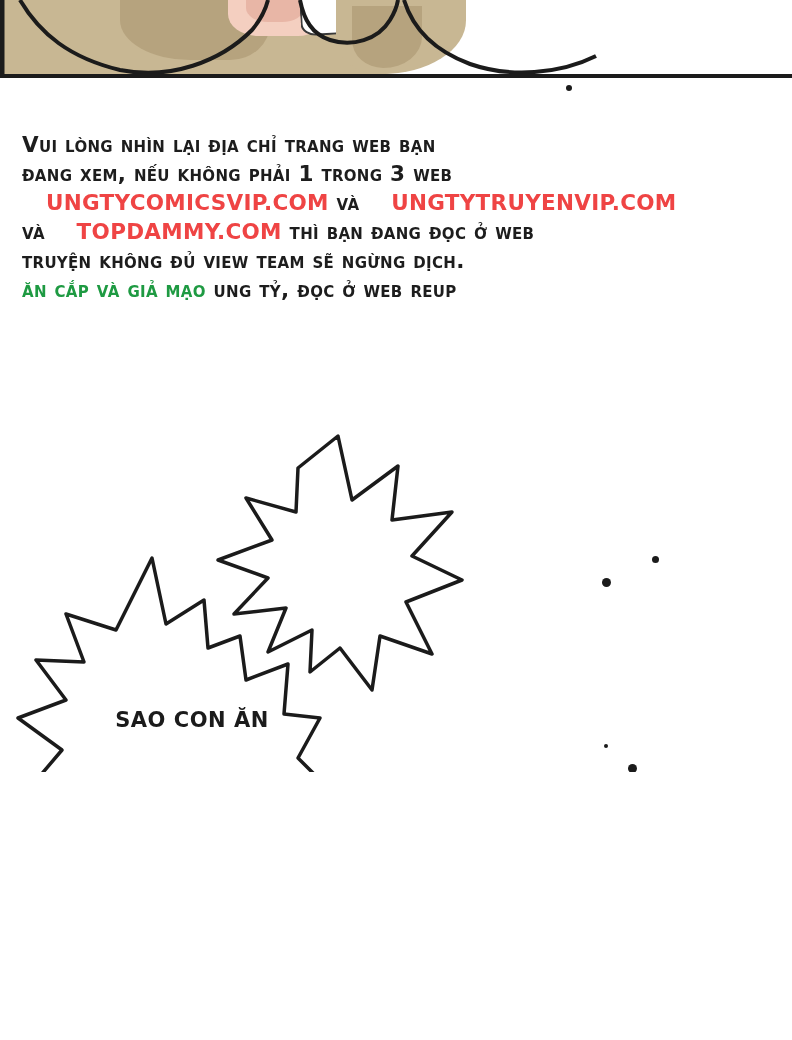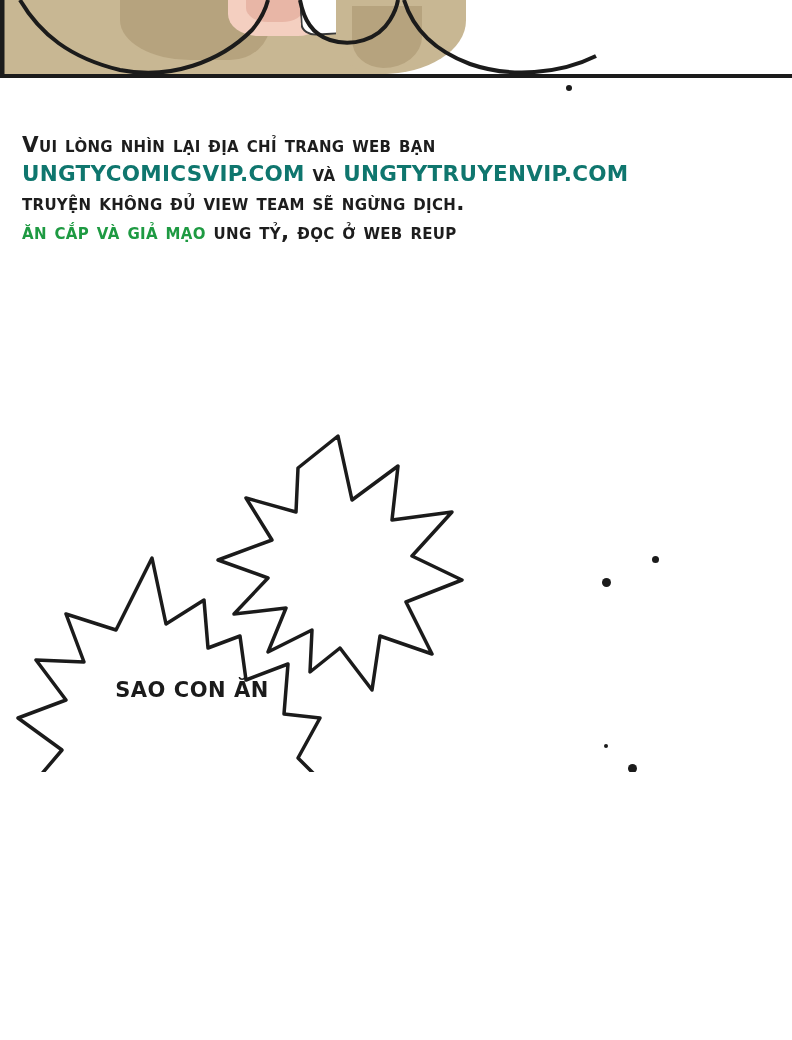--- a/index.html
+++ b/index.html
@@ -129,21 +129,21 @@
     width: 540px;
     font-family: "DejaVu Sans", sans-serif;
     font-size: 21.5px;
     line-height: 29px;
     letter-spacing: 0.3px;
     color: #1d1d1d;
     font-weight: 600;
     font-variant: small-caps;
   }
   .notice .line { white-space: nowrap; }
-  .notice .red { color: #0f766e; }
+  .notice .red { color: #ef4444; margin-left: 24px; }
   .notice .green { color: #1e9a42; }
 
   
   .burst-svg {
     position: absolute;
     left: 0;
     top: 0;
     width: 792px;
     height: 1040px;
     pointer-events: none;
@@ -159,21 +159,21 @@
   }
   #burst-text-con {
     left: 272px;
     top: 570px;
     width: 130px;
     font-size: 26px;
     line-height: 30px;
   }
   #burst-text-sao {
     left: 84px;
-    top: 676px;
+    top: 706px;
     width: 216px;
     font-size: 21px;
     line-height: 28px;
   }
 
   
   .hair {
     position: absolute;
     left: 248px;
     top: 958px;
@@ -236,22 +236,26 @@
       <path d="M2,0 L2,78" stroke="#1b1b1b" stroke-width="5" fill="none"></path>
       <path d="M20,0 C40,34 70,58 120,70 C170,80 220,62 252,30 C262,18 266,8 268,0" stroke="#1b1b1b" stroke-width="4" fill="none"></path>
       <path d="M300,0 C304,20 312,34 330,40 C352,47 378,40 390,20 C395,12 397,6 398,0" stroke="#1b1b1b" stroke-width="4" fill="none"></path>
       <path d="M404,0 C412,26 432,50 470,64 C510,78 560,74 596,56" stroke="#1b1b1b" stroke-width="4" fill="none"></path>
     </svg>
     <div class="panel-border-bottom"></div>
   </div>
 
   <div class="notice">
     <div class="line">Vui lòng nhìn lại địa chỉ trang web bạn</div>
+    <div class="line">đang xem, nếu không phải 1 trong 3 web</div>
     <div class="line">
       <span class="red">UNGTYCOMICSVIP.COM</span><span> và </span><span class="red">UNGTYTRUYENVIP.COM</span>
+    </div>
+    <div class="line">
+      <span>và </span><span class="red">TOPDAMMY.COM</span><span> thì bạn đang đọc ở web</span>
     </div>
     <div class="line">truyện không đủ view team sẽ ngừng dịch.</div>
     <div class="line">
       <span class="green">ăn cắp và giả mạo</span><span> ung tỷ, đọc ở web reup</span>
     </div>
   </div>
 
   <svg class="burst-svg" viewBox="0 0 792 1040">
 
     <polygon points="338,436 352,500 398,466 392,520 452,512 412,556 462,580 406,602 432,654 380,636 372,690 340,648 310,672 312,630 268,652 286,608 234,614 268,578 218,560 272,540 246,498 296,512 298,468" fill="#ffffff" stroke="#1b1b1b" stroke-width="3.5" stroke-linejoin="round"></polygon>

